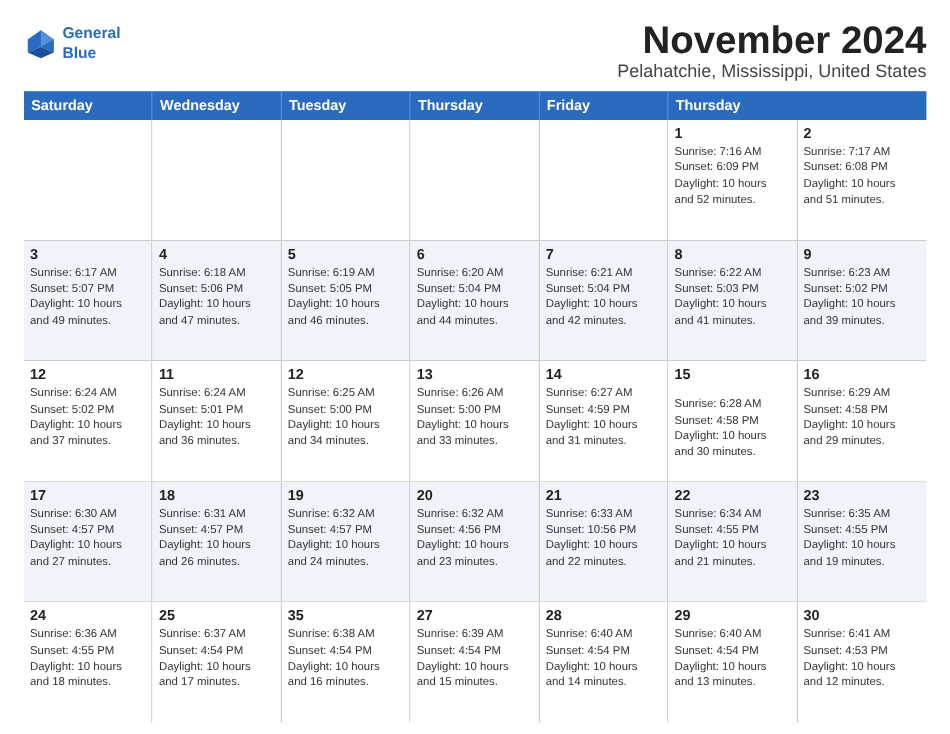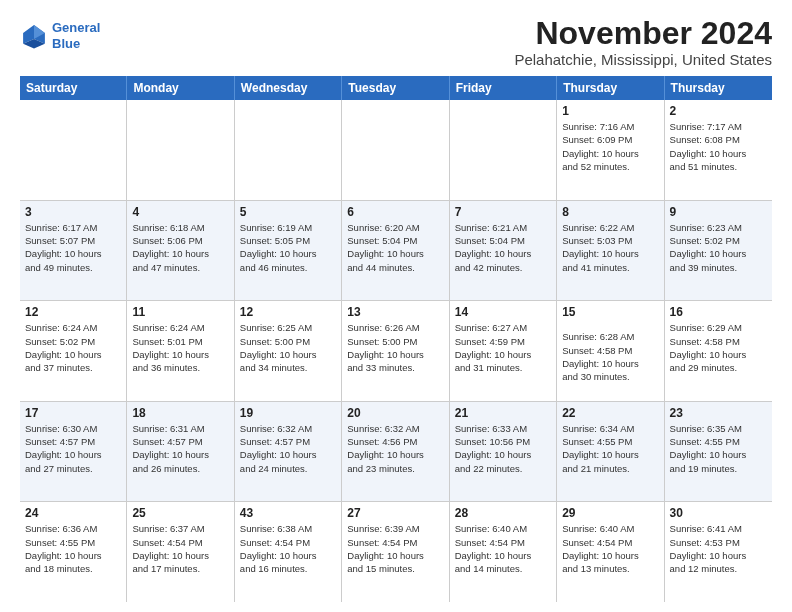--- a/index.html
+++ b/index.html
@@ -132,25 +132,24 @@
     </div>
     <div class="title-block">
       <h1>November 2024</h1>
       <h2>Pelahatchie, Mississippi, United States</h2>
     </div>
   </div>
 
   <div class="calendar">
     <div class="cal-header-row">
       <div class="cal-header-cell">Saturday</div>
-      <div class="cal-header-cell">Monday</div>
       <div class="cal-header-cell">Wednesday</div>
       <div class="cal-header-cell">Tuesday</div>
+      <div class="cal-header-cell">Thursday</div>
       <div class="cal-header-cell">Friday</div>
-      <div class="cal-header-cell">Thursday</div>
       <div class="cal-header-cell">Thursday</div>
     </div>
     <div class="cal-body" id="cal-body">
     <div class="cal-week">
           <div class="cal-cell  empty"></div>
           <div class="cal-cell  empty"></div>
           <div class="cal-cell  empty"></div>
           <div class="cal-cell  empty"></div>
           <div class="cal-cell  empty"></div>
           <div class="cal-cell">
@@ -330,21 +329,21 @@
 and 18 minutes.</div>
           </div>
           <div class="cal-cell">
             <div class="day-num">25</div>
             <div class="cell-info" style="white-space: pre-line;">Sunrise: 6:37 AM
 Sunset: 4:54 PM
 Daylight: 10 hours
 and 17 minutes.</div>
           </div>
           <div class="cal-cell">
-            <div class="day-num">43</div>
+            <div class="day-num">35</div>
             <div class="cell-info" style="white-space: pre-line;">Sunrise: 6:38 AM
 Sunset: 4:54 PM
 Daylight: 10 hours
 and 16 minutes.</div>
           </div>
           <div class="cal-cell">
             <div class="day-num">27</div>
             <div class="cell-info" style="white-space: pre-line;">Sunrise: 6:39 AM
 Sunset: 4:54 PM
 Daylight: 10 hours

